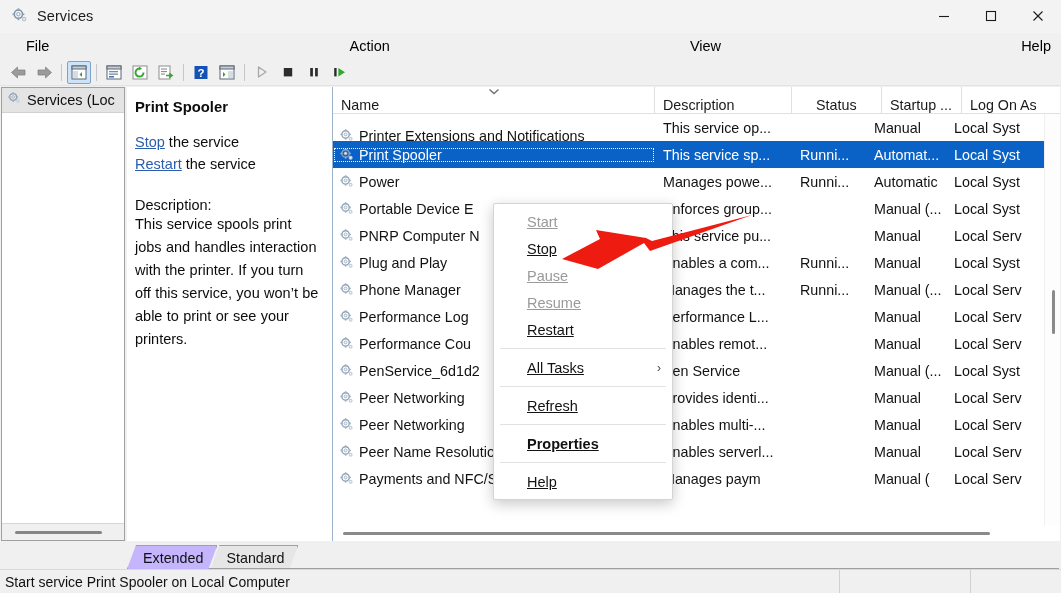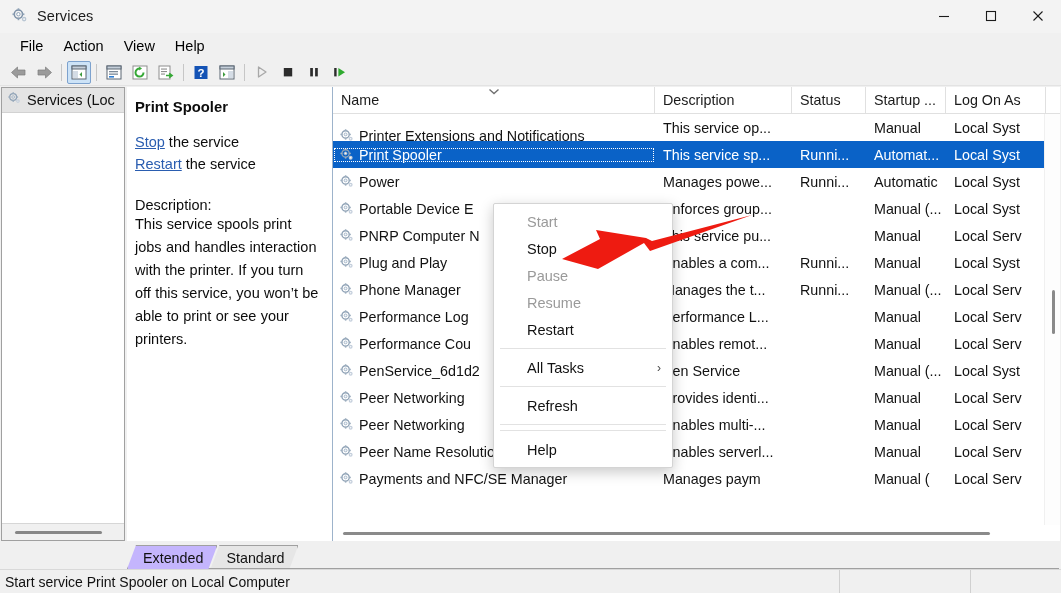--- a/index.html
+++ b/index.html
@@ -39,21 +39,22 @@
     display: flex; align-items: center; justify-content: center;
     font-size: 13px; color: #1b1b1b; cursor: default;
   }
   .winbtn svg { display:block; }
 
   
   .menubar {
     height: 26px; flex: 0 0 26px;
     background: #f0f0f0;
     display: flex; align-items: center;
-    padding-left: 10px;
+    padding-left: 16px;
+    justify-content: space-between;
   }
   .menu-item {
     font-size: 14.5px; color: #000;
     padding: 3px 10px 4px 10px;
     cursor: default; border-radius: 2px;
   }
 
   
   .toolbar {
     height: 27px; flex: 0 0 27px;
@@ -169,21 +170,21 @@
   }
   .lv-head {
     height: 27px; flex: 0 0 27px;
     background: #ffffff;
     border-bottom: 1px solid #e0e0e0;
     display: flex; align-items: stretch;
     position: relative;
   }
   .lv-th {
     font-size: 14.3px; color: #1a1a1a;
-    display: flex; align-items: center;
+    display: flex; align-items: flex-end;
     padding-left: 8px;
     border-right: 1px solid #e0e0e0;
     position: relative;
     overflow: hidden; white-space: nowrap;
     cursor: default;
   }
   .sort-chev {
     position: absolute; top: 1px; left: 50%;
     transform: translateX(-50%);
   }
@@ -244,21 +245,21 @@
     box-shadow: 0 4px 14px rgba(0,0,0,.22);
     padding: 4px 0 4px 0;
     z-index: 40;
     border-radius: 2px;
   }
   .ctx-item {
     height: 27px;
     display: flex; align-items: center;
     padding-left: 33px; padding-right: 12px;
     font-size: 14.5px; color: #121212;
-    cursor: default; position: relative;
+    cursor: default; position: relative; text-decoration: underline;
   }
   .ctx-item.disabled { color: #9a9a9a; }
   .ctx-item.bold { font-weight: bold; }
   .ctx-sep {
     height: 1px; background: #e2e2e2; margin: 5px 6px 5px 6px;
   }
   .ctx-sub {
     position: absolute; right: 11px; font-size: 12px; color: #4a4a4a;
   }
 
@@ -497,21 +498,21 @@
           <div class="lv-head">
               <div class="lv-th" style="flex: 0 0 322px;">
                 <span>Name</span>
                 <svg class="sort-chev" width="11" height="7" viewBox="0 0 11 7">
                   <path d="M1 1.5 L5.5 5.5 L10 1.5" fill="none" stroke="#707070" stroke-width="1.4"></path>
                 </svg>
               </div>
               <div class="lv-th" style="flex: 0 0 137px;">
                 <span>Description</span>
               </div>
-              <div class="lv-th" style="flex: 0 0 74px;">
+              <div class="lv-th" style="flex: 0 0 74px; margin-left: 16px;">
                 <span>Status</span>
               </div>
               <div class="lv-th" style="flex: 0 0 80px;">
                 <span>Startup ...</span>
               </div>
               <div class="lv-th" style="flex: 0 0 100px;">
                 <span>Log On As</span>
               </div>
             </div>
           <div class="lv-rows">
@@ -840,20 +841,23 @@
         <div class="ctx-sep"></div>
         <div class="ctx-item">
           <span>All Tasks</span>
           <span class="ctx-sub">›</span>
         </div>
         <div class="ctx-sep"></div>
         <div class="ctx-item">
           <span>Refresh</span>
         </div>
         <div class="ctx-sep"></div>
+        <div class="ctx-item bold">
+          <span>Properties</span>
+        </div>
         <div class="ctx-sep"></div>
         <div class="ctx-item">
           <span>Help</span>
         </div>
       </div>
 
     <svg class="annot-arrow" viewBox="0 0 196 58">
       <path d="M2 46 L40 26 L36 17 L86 25 L92 28 L192 2 L90 38 L84 30 L38 56 Z" fill="#ee1b11"></path>
     </svg>
   </div>

